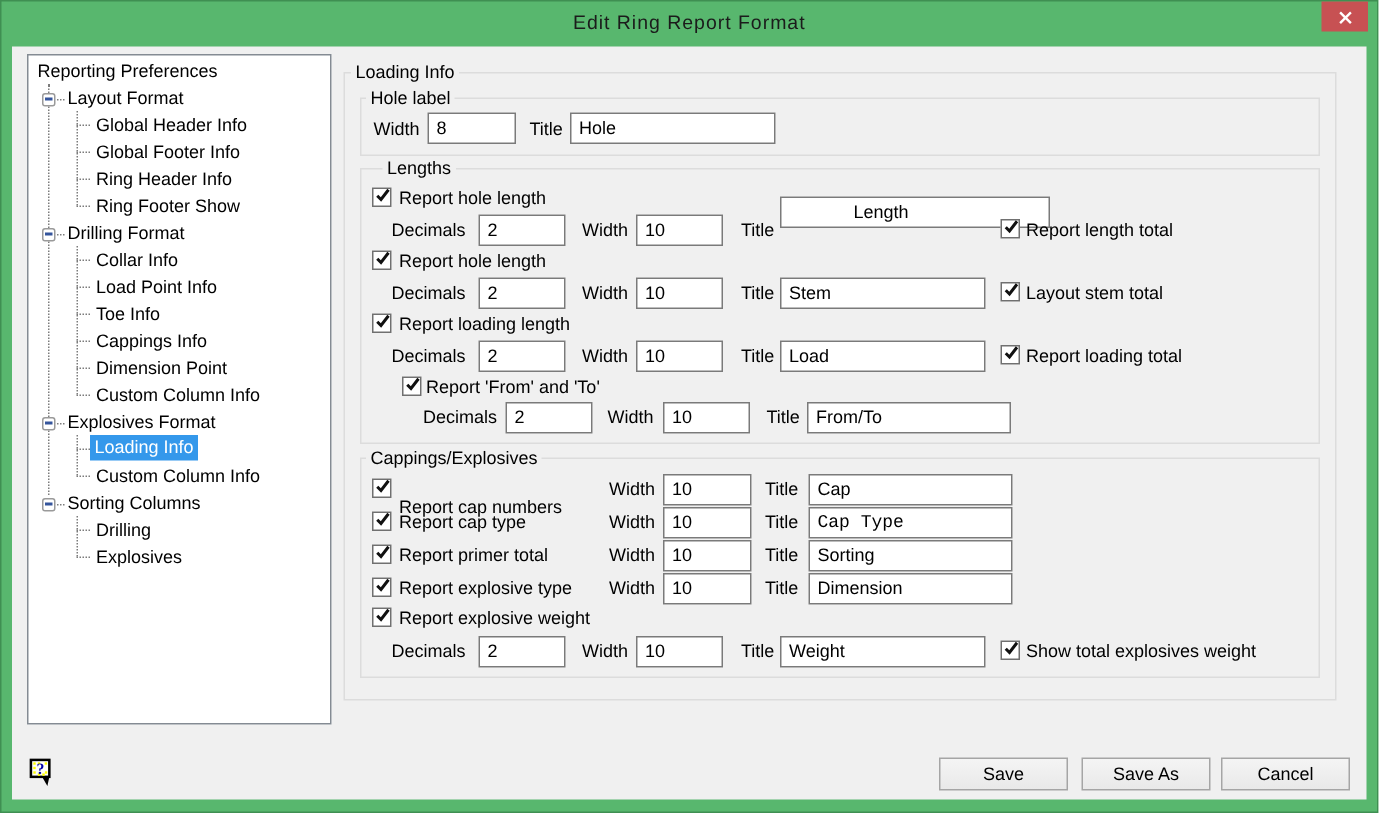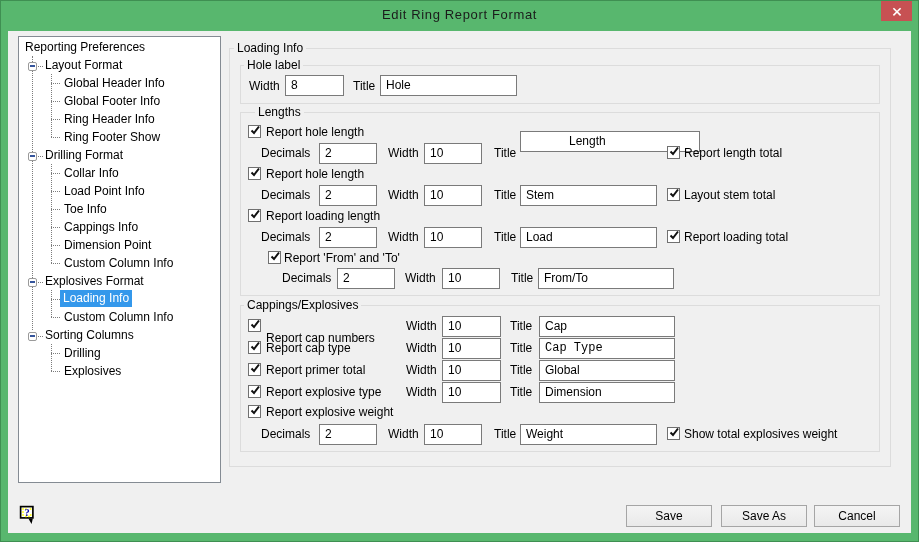--- a/index.html
+++ b/index.html
@@ -196,21 +196,21 @@
 
 <div class="cb" style="left:248px;top:363px;">
     <svg width="13" height="13">
       <path d="M2.5 6.5 L5 9 L10 2.5" stroke="#111" stroke-width="2" fill="none"></path>
     </svg>
   </div>
 <div class="lbl" style="left:266px;top:363px;">Report primer total</div>
 <div class="lbl" style="left:406px;top:363px;">Width</div>
 <div class="inp" style="left:442px;top:360px;width:52px;">10</div>
 <div class="lbl" style="left:510px;top:363px;">Title</div>
-<div class="inp" style="left:539px;top:360px;width:129px;">Global</div>
+<div class="inp" style="left:539px;top:360px;width:129px;">Sorting</div>
 
 <div class="cb" style="left:248px;top:385px;">
     <svg width="13" height="13">
       <path d="M2.5 6.5 L5 9 L10 2.5" stroke="#111" stroke-width="2" fill="none"></path>
     </svg>
   </div>
 <div class="lbl" style="left:266px;top:385px;">Report explosive type</div>
 <div class="lbl" style="left:406px;top:385px;">Width</div>
 <div class="inp" style="left:442px;top:382px;width:52px;">10</div>
 <div class="lbl" style="left:510px;top:385px;">Title</div>

